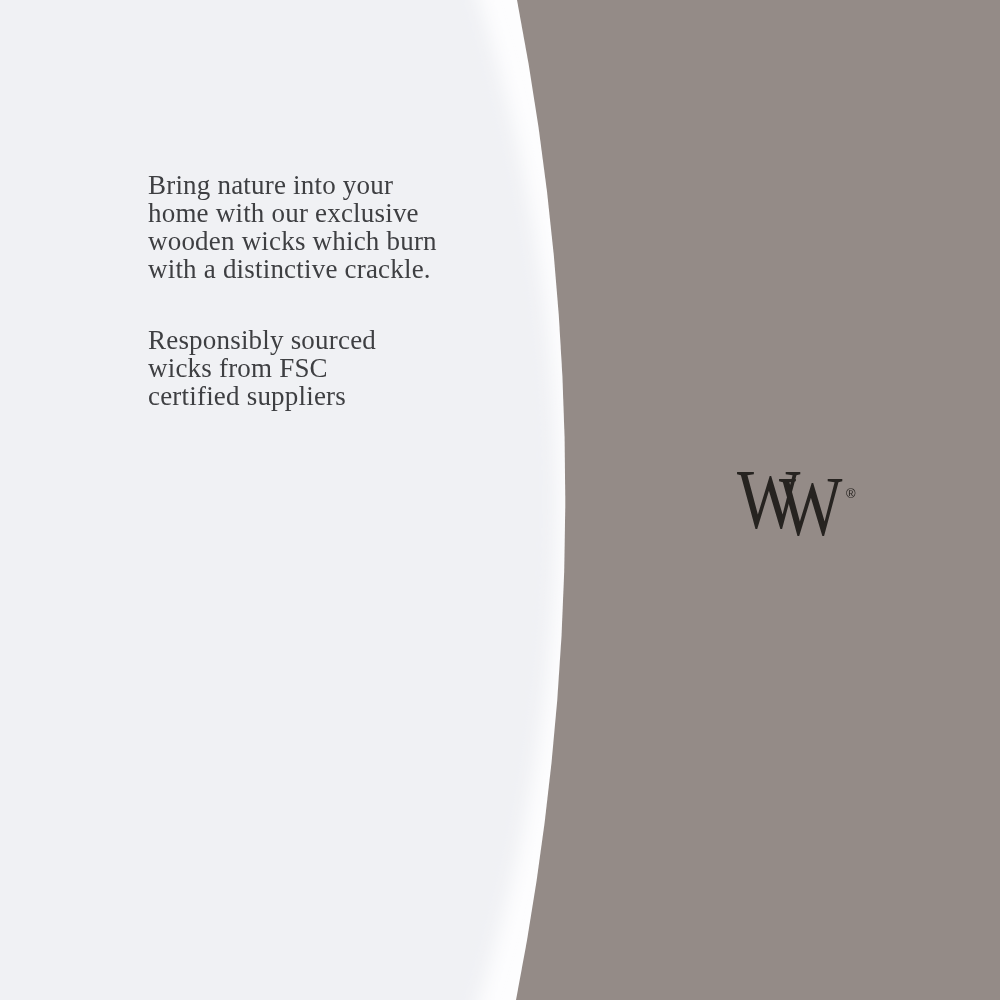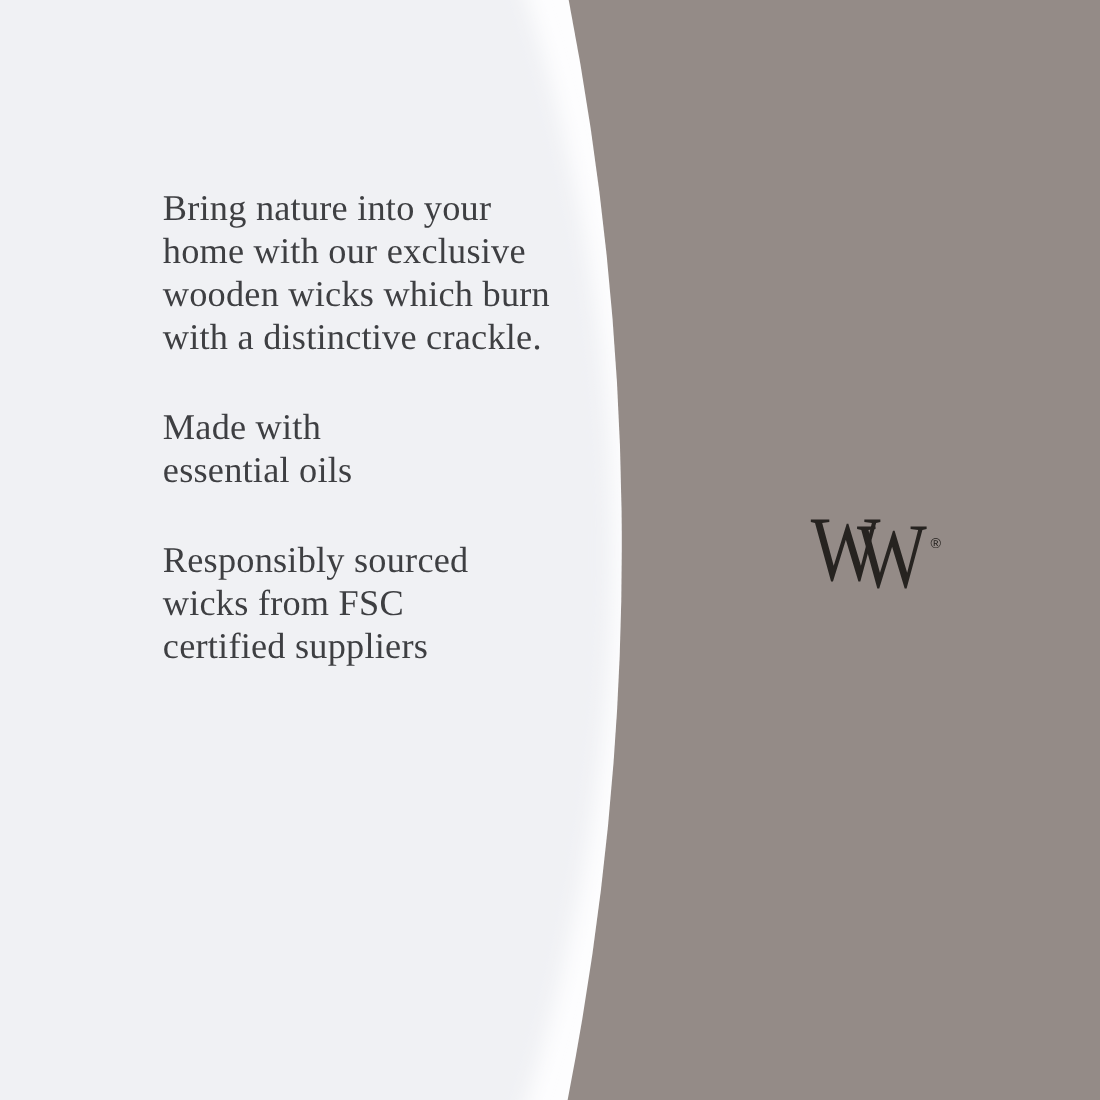--- a/index.html
+++ b/index.html
@@ -29,22 +29,22 @@
   }
   .edge-path  { fill: var(--panel_edge); }
   .inner-path { fill: var(--panel_bg); }
 
   .copy {
     position: absolute;
     left: 148px;
     top: 171px;
     width: 360px;
     color: var(--text);
-    font-size: 33px;
-    line-height: 39px;
+    font-size: 27px;
+    line-height: 28px;
     letter-spacing: 0.2px;
   }
   .copy p {
     margin: 0 0 43px 0;
     white-space: pre-line;
   }
 
   .logo {
     position: absolute;
     left: 735px;
@@ -90,22 +90,20 @@
     <g clip-path="url(#panelClip)">
       <path class="inner-path" filter="url(#softEdge)" d="M -80,-80 H 452 Q 662,500 452,1080 H -80 Z"></path>
     </g>
   </svg>
 
   <div class="copy">
     <p>Bring nature into your
 home with our exclusive
 wooden wicks which burn
 with a distinctive crackle.</p>
-    <p>Made with
-essential oils</p>
     <p>Responsibly sourced
 wicks from FSC
 certified suppliers</p>
   </div>
 
   <div class="logo">
     <span class="w w1">W</span>
     <span class="w w2">W</span>
     <span class="rmark">®</span>
   </div>

